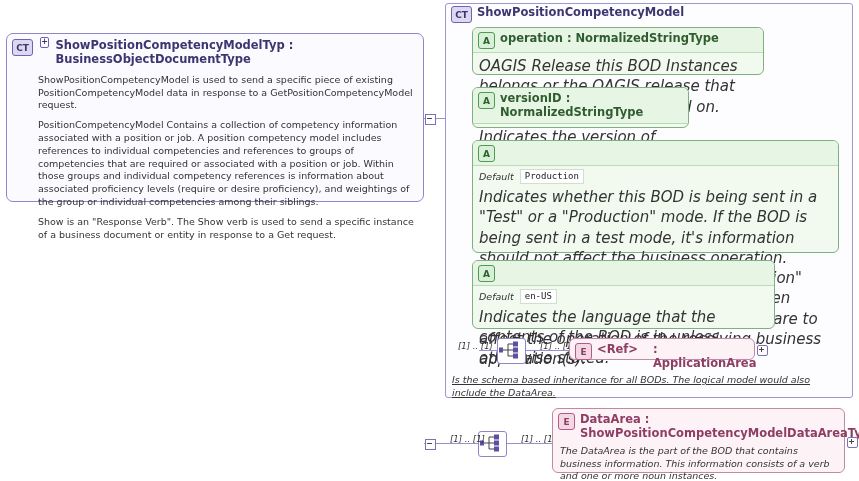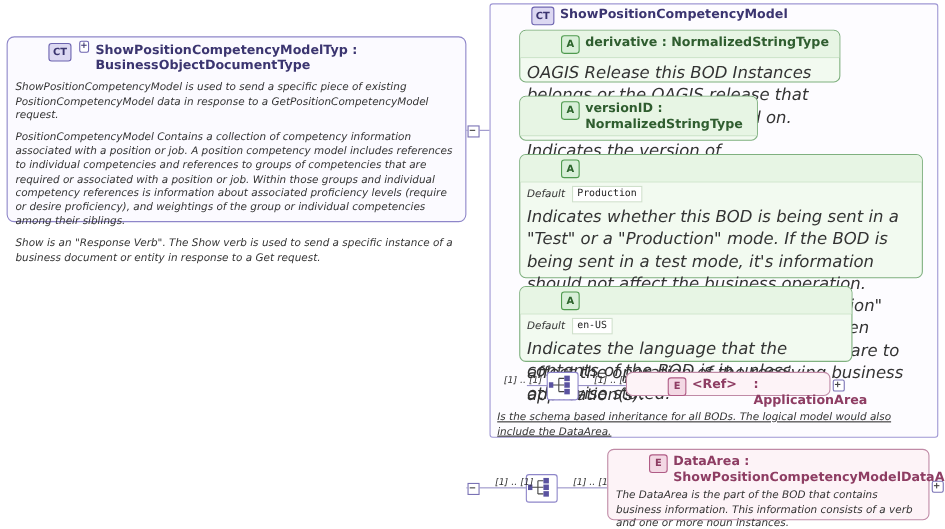--- a/index.html
+++ b/index.html
@@ -26,35 +26,36 @@
     display:flex;align-items:flex-start;gap:5px;
     padding:4px 6px 3px 5px;
     font-weight:bold;font-size:11.5px;color:#3b3570;
   }
   .ct-title{line-height:1.25;}
 
   .badge{
     display:inline-flex;align-items:center;justify-content:center;
     width:19px;height:15px;border-radius:3px;
     font-size:9px;font-weight:bold;
-    flex:0 0 auto;margin-top:1px;margin-left:32px;
+    flex:0 0 auto;margin-top:1px;
   }
   .badge-ct{background:#dcd8f2;border:1px solid #6d64b0;color:#3b3570;}
   .badge-a{background:#d8efd8;border:1px solid #4f9a4f;color:#2c642c;width:15px;}
   .badge-e{background:#f3d8e4;border:1px solid #b05c86;color:#8e3d63;width:15px;}
 
   .plus{
     display:inline-block;width:9px;height:9px;line-height:8px;text-align:center;
     border:1px solid #6d64b0;background:#fff;color:#3b3570;font-size:8px;
     border-radius:2px;margin-left:2px;position:relative;top:-1px;
   }
 
   .doc{
-    font-style:italic;font-size:9.5px;color:#333;line-height:1.35;
+    font-size:9.5px;color:#333;line-height:1.35;
     padding:4px 7px 6px 7px;
+    margin-left:24px;
   }
   .doc p{margin:0 0 7px 0;}
   .doc p:last-child{margin-bottom:0;}
 
   
   .attr-box{
     border:1px solid #7fb07f;
     border-radius:6px;
     background:#f2faf0;
   }
@@ -161,21 +162,21 @@
     <div class="doc">
       <p>ShowPositionCompetencyModel is used to send a specific piece of existing PositionCompetencyModel data in response to a GetPositionCompetencyModel request.</p>
       <p>PositionCompetencyModel  Contains a collection of competency information associated with a position or job. A position competency model includes references to individual competencies and references to groups of competencies that are required or associated with a position or job. Within those groups and individual competency references is information about associated proficiency levels (require or desire proficiency), and weightings of the group or individual competencies among their siblings.</p>
       <p>Show is an "Response Verb". The Show verb is used to send a specific instance of a business document or entity in response to a Get request.</p>
     </div>
   </div>
 
   <div class="box attr-box" style="left:472px;top:27px;width:292px;height:48px;">
     <div class="attr-head">
       <span class="badge badge-a">A</span>
-      <span class="attr-title">derivative : NormalizedStringType</span>
+      <span class="attr-title">operation : NormalizedStringType</span>
     </div>
     <div class="attr-body">
       <div class="attr-doc">OAGIS Release this BOD Instances belongs or the OAGIS release that the derivative work is based on.</div>
     </div>
   </div>
 
   <div class="box attr-box" style="left:472px;top:87px;width:217px;height:41px;">
     <div class="attr-head">
       <span class="badge badge-a">A</span>
       <span class="attr-title">versionID : NormalizedStringType</span>

